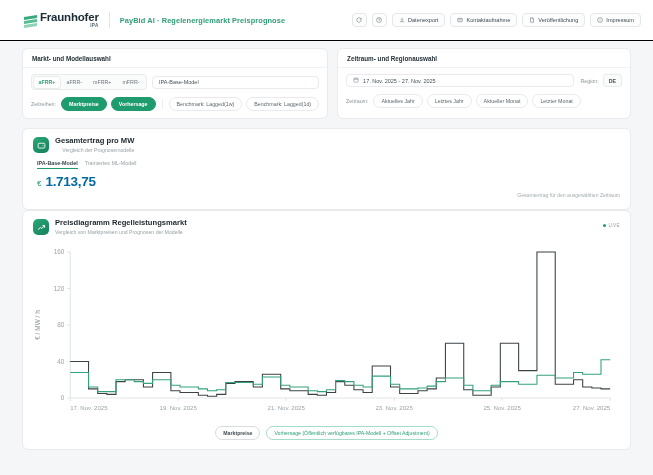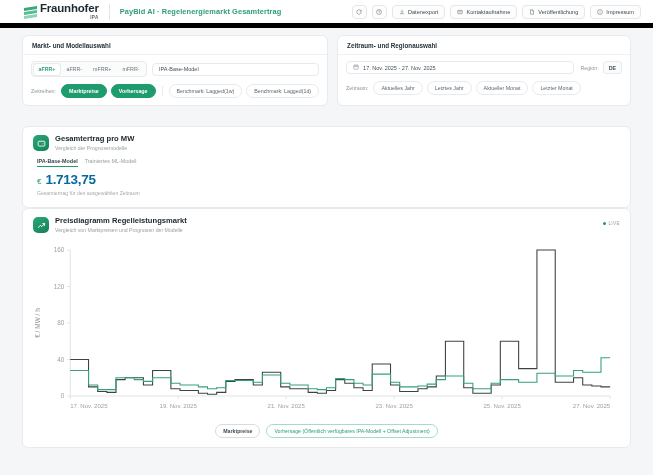--- a/index.html
+++ b/index.html
@@ -7,23 +7,23 @@
   body {
     font-family: "Liberation Sans", sans-serif;
     background: #f5f6f7;
     color: #1f2933;
     font-size: 7px;
     overflow: hidden;
   }
 
   
   .topbar {
-    height: 28px;
+    height: 41px;
     background: #ffffff;
-    border-bottom: 5px solid #000000;
+    border-bottom: 1px solid #000000;
     display: flex;
     align-items: center;
     padding: 0 12px 0 24px;
   }
   .brand { display: flex; align-items: flex-end; gap: 3px; }
   .fh-logo-mark { width: 13px; height: 13px; position: relative; margin-bottom: 1px; }
   .fh-logo-mark svg { display:block; }
   .fh-wordmark { font-size: 11.5px; font-weight: bold; letter-spacing: -0.2px; color: #1b2a33; line-height: 1; }
   .fh-sub { font-size: 4.6px; font-weight: bold; color: #57676f; letter-spacing: .4px; margin-left:2px; margin-bottom:0.5px;}
   .brand-col { display:flex; flex-direction:column; align-items:flex-end; }
@@ -119,21 +119,21 @@
   .region-wrap { display:flex; align-items:center; gap:4px; }
   .region-label { font-size: 5.3px; color: #8b959b; }
   .region-badge {
     font-size: 5.3px; font-weight: bold; color: #44525a;
     border: 1px solid #e8eaed; border-radius: 3px;
     padding: 2.5px 5px; background: #fafbfb;
     cursor: pointer;
   }
 
   
-  .kpi-card { margin-top: 20px; }
+  .kpi-card { margin-top: 9px; text-align: right; }
   .card-head { display: flex; align-items: center; gap: 6px; padding: 8px 10px 7px 10px; }
   .sq-icon {
     width: 16px; height: 16px; border-radius: 5px;
     background: linear-gradient(145deg,#2aa877,#14815a);
     display: flex; align-items: center; justify-content: center;
     flex: none;
   }
   .card-h1 { font-size: 7.6px; font-weight: bold; color: #1c262c; line-height: 1.15; }
   .card-h2 { font-size: 5.2px; color: #9aa3a9; margin-top: 1.5px; }
 
@@ -178,21 +178,21 @@
         <path d="M0 6 L13 4 L13 7 L0 9 Z" fill="#54bd92"></path>
         <path d="M0 10 L13 8 L13 11 L0 13 Z" fill="#8ed3b5"></path>
       </svg>
     </span>
     <div class="brand-col">
       <span class="fh-wordmark">Fraunhofer</span>
       <span class="fh-sub">IPA</span>
     </div>
   </div>
   <span class="divider-v"></span>
-  <span class="app-title">PayBid AI · Regelenergiemarkt Gesamtertrag</span>
+  <span class="app-title">PayBid AI · Regelenergiemarkt Preisprognose</span>
 
   <div class="topbar-actions">
     <div class="tb-btn icon-only">
       <span>
         <svg width="6" height="6" viewBox="0 0 16 16" fill="none" stroke="#6b767d" stroke-width="1.6">
           <path d="M14 8a6 6 0 1 1-1.8-4.3"></path>
             <path d="M14 2v4h-4"></path>
         </svg>
       </span>
     </div>

